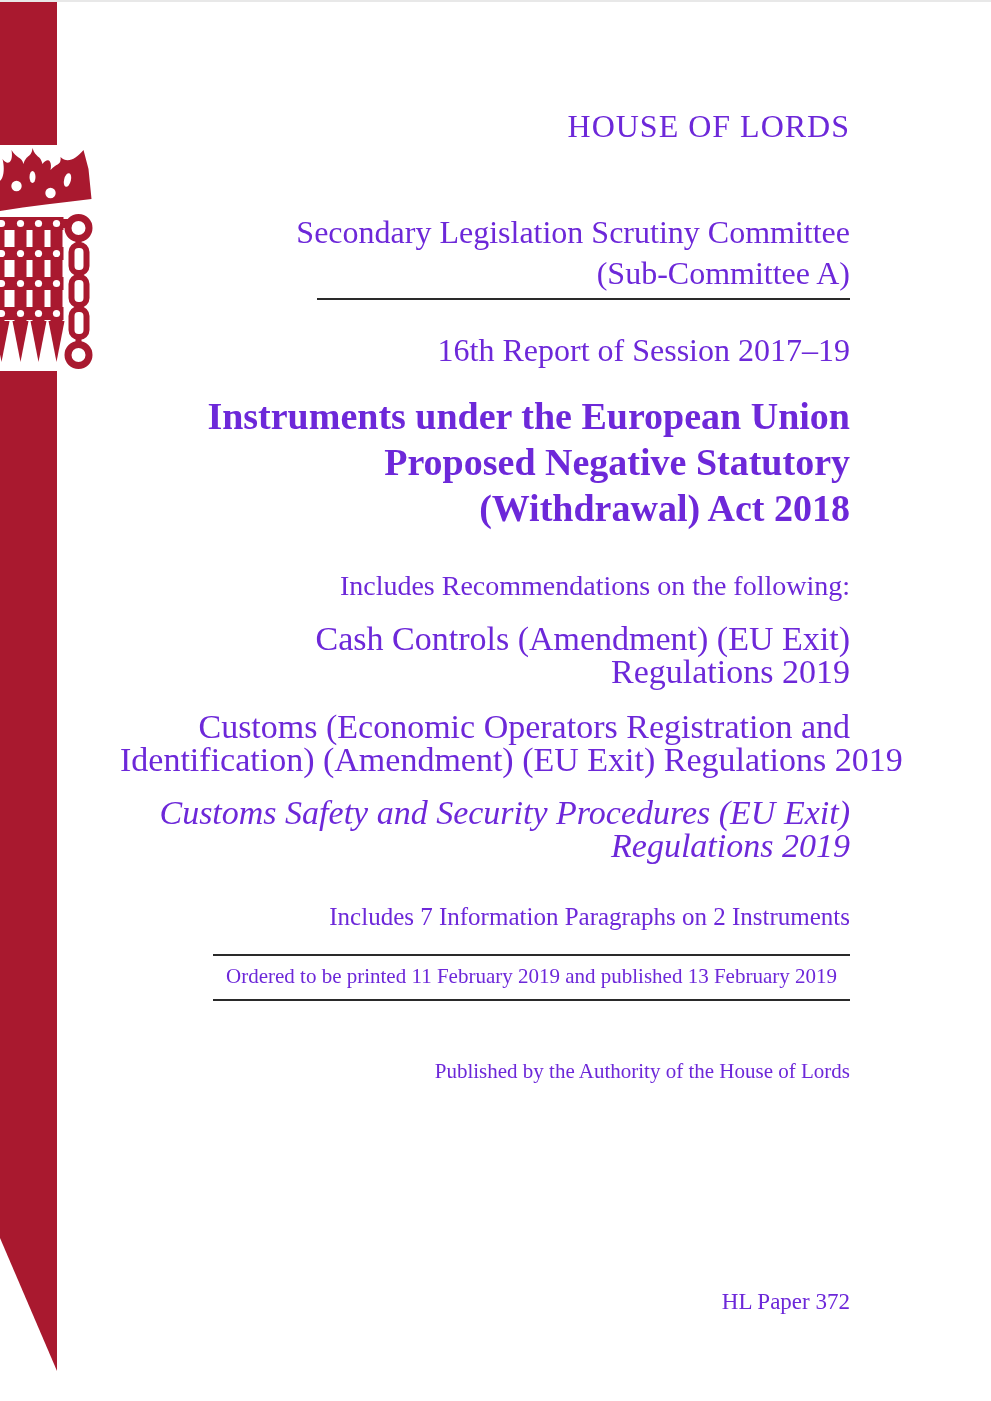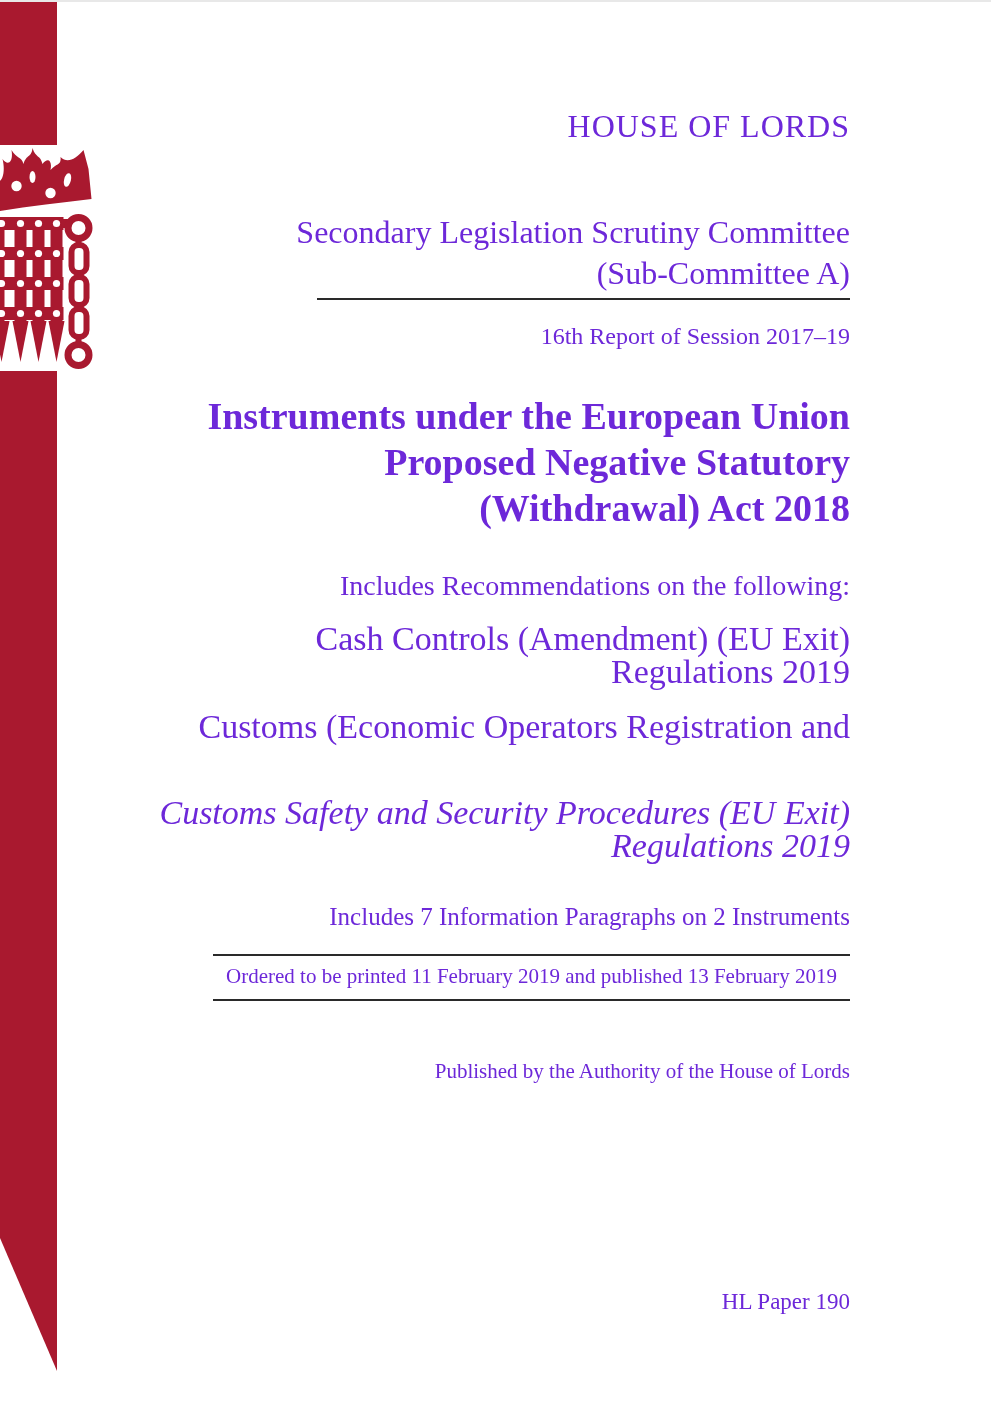--- a/index.html
+++ b/index.html
@@ -33,21 +33,21 @@
   }
   
   .tx {
     position: absolute;
     left: 120px; right: 141px;
     text-align: right;
     white-space: nowrap;
   }
   .house-header   { top: 106px; font-size: 32px; letter-spacing: 1px; }
   .committee      { top: 210px; font-size: 32px; line-height: 41px; }
-  .report-session { top: 321px; font-size: 24px; }
+  .report-session { top: 330px; font-size: 32px; }
   .title          { top: 391px; font-size: 38px; line-height: 46px; font-weight: bold; }
   .includes-line  { top: 568px; font-size: 28px; }
   .inst           { font-size: 34px; line-height: 33px; }
   .inst-1 { top: 620px; }
   .inst-2 { top: 708px; }
   .inst-3 { top: 794px; font-style: italic; }
   .info-line      { top: 901px; font-size: 25px; }
   .ordered-line   { top: 962px; left: 213px; font-size: 21px; text-align: center; }
   .published-line { top: 1057px; font-size: 21px; }
   .hl-paper       { top: 1287px; font-size: 23px; }
@@ -148,29 +148,30 @@
   </div>
 
   <div class="tx includes-line">Includes Recommendations on the following:</div>
 
   <div class="tx inst inst-1">
     <div>Cash Controls (Amendment) (EU Exit)</div>
     <div>Regulations 2019</div>
   </div>
   <div class="tx inst inst-2">
     <div>Customs (Economic Operators Registration and</div>
+    <div>Identification) (Amendment) (EU Exit) Regulations 2019</div>
   </div>
   <div class="tx inst inst-3">
     <div>Customs Safety and Security Procedures (EU Exit)</div>
     <div>Regulations 2019</div>
   </div>
 
   <div class="tx info-line">Includes 7 Information Paragraphs on 2 Instruments</div>
 
   <div class="rule rule-ord-1"></div>
   <div class="tx ordered-line">Ordered to be printed 11 February 2019 and published 13 February 2019</div>
   <div class="rule rule-ord-2"></div>
 
   <div class="tx published-line">Published by the Authority of the House of Lords</div>
 
-  <div class="tx hl-paper">HL Paper 190</div>
+  <div class="tx hl-paper">HL Paper 372</div>
 
 </div>
 
 </body></html>

